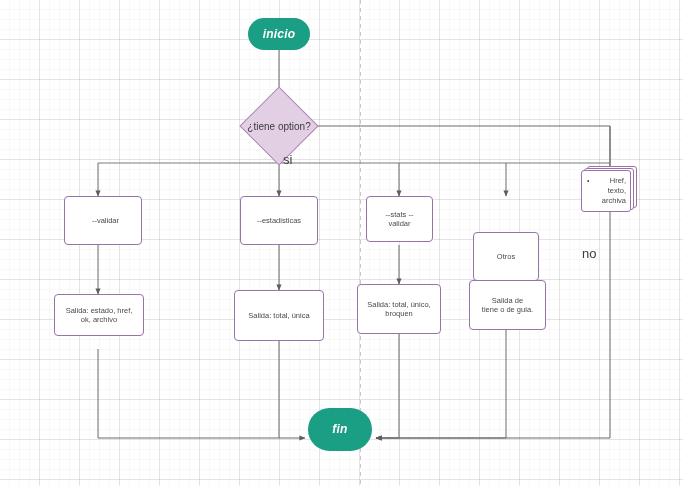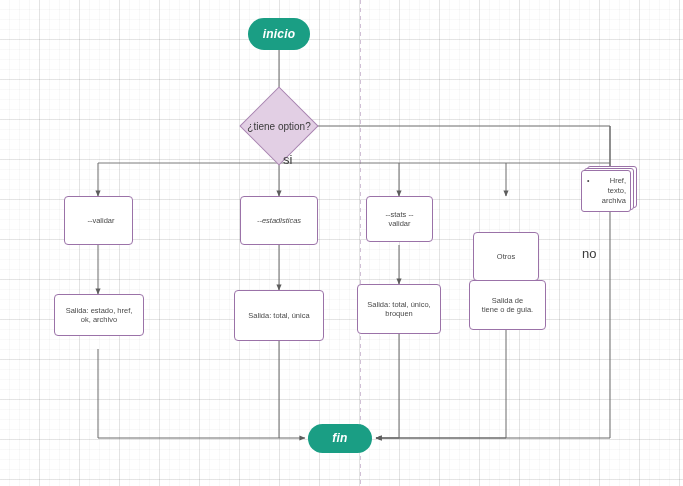--- a/index.html
+++ b/index.html
@@ -167,25 +167,25 @@
   </div>
 
   <div class="decision-wrap" style="left:251px; top:98px; width:56px; height:56px;">
     <div class="decision-shape"></div>
     <div class="decision-label">¿tiene option?</div>
   </div>
 
   <div class="edge-label" style="left:283px; top:152px;">si</div>
   <div class="edge-label" style="left:582px; top:246px;">no</div>
 
-  <div class="node process" style="left:64px; top:196px; width:69px; height:49px;padding-left:10px;">
+  <div class="node process" style="left:64px; top:196px; width:78px; height:49px;padding-left:10px;">
     <span>--validar</span>
   </div>
 
-  <div class="node process" style="left:240px; top:196px; width:78px; height:49px;font-style:italic;">
+  <div class="node process" style="left:240px; top:196px; width:78px; height:49px;">
     <span>--estadisticas</span>
   </div>
 
   <div class="node process" style="left:366px; top:196px; width:67px; height:46px;">
     <div>
       <div>--stats --</div>
       <div>validar</div>
     </div>
   </div>
 
@@ -224,17 +224,17 @@
     <span>Salida: total, única</span>
   </div>
 
   <div class="node process" style="left:469px; top:280px; width:77px; height:50px;">
     <div>
       <div>Salida de</div>
       <div>tiene o de guia.</div>
     </div>
   </div>
 
-  <div class="node terminator" style="left:308px; top:424px; width:64px; height:29px;">
+  <div class="node terminator" style="left:308px; top:408px; width:64px; height:43px;">
     <span>fin</span>
   </div>
 
 </div>
 
 </body></html>

